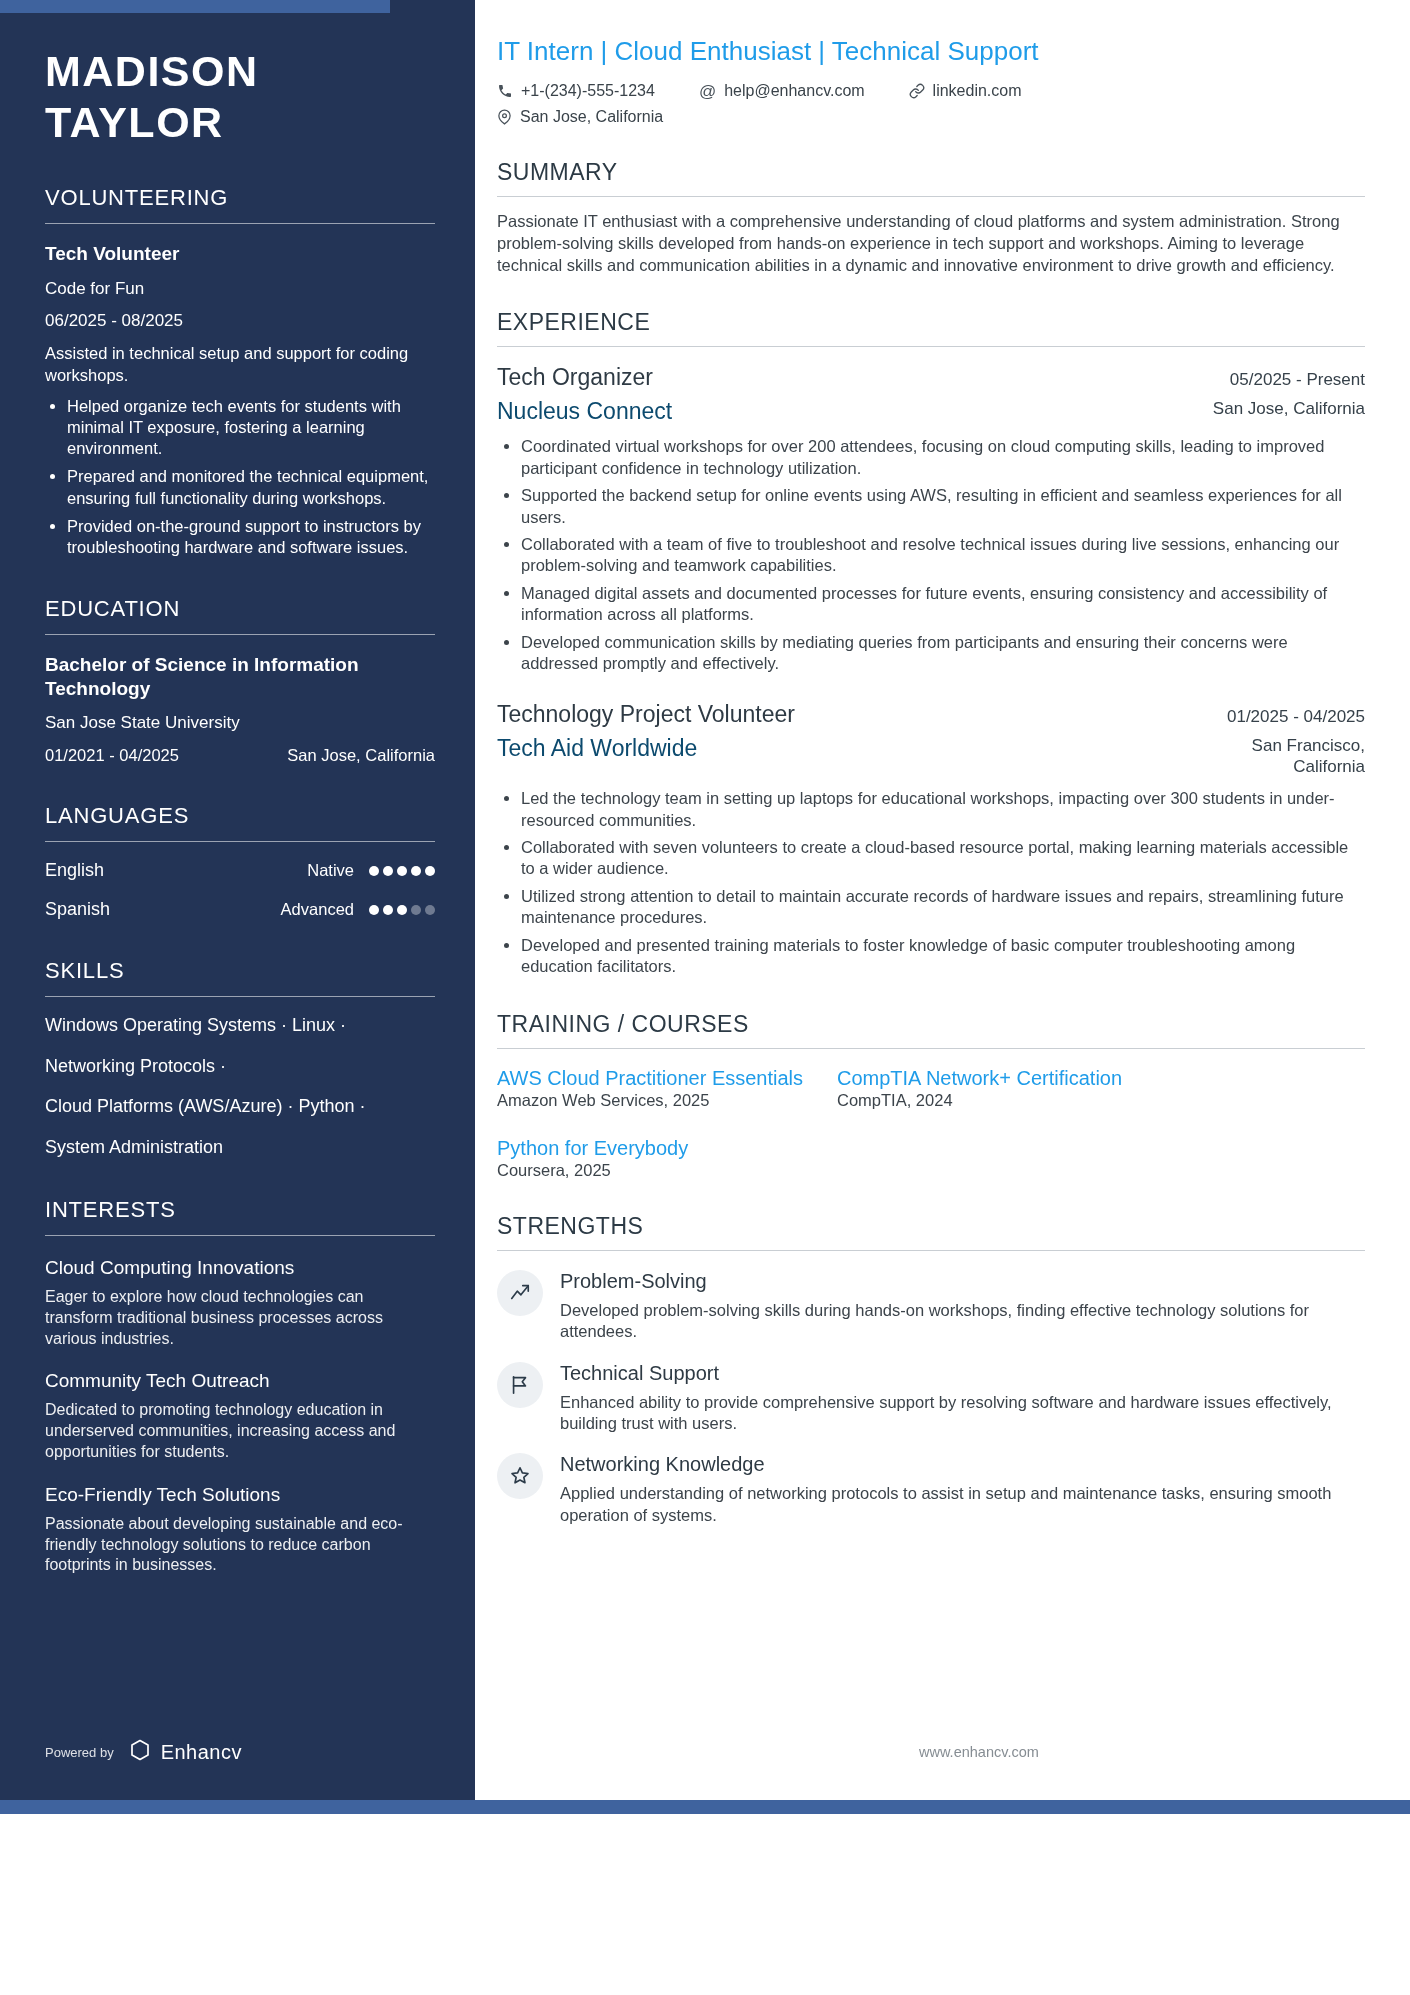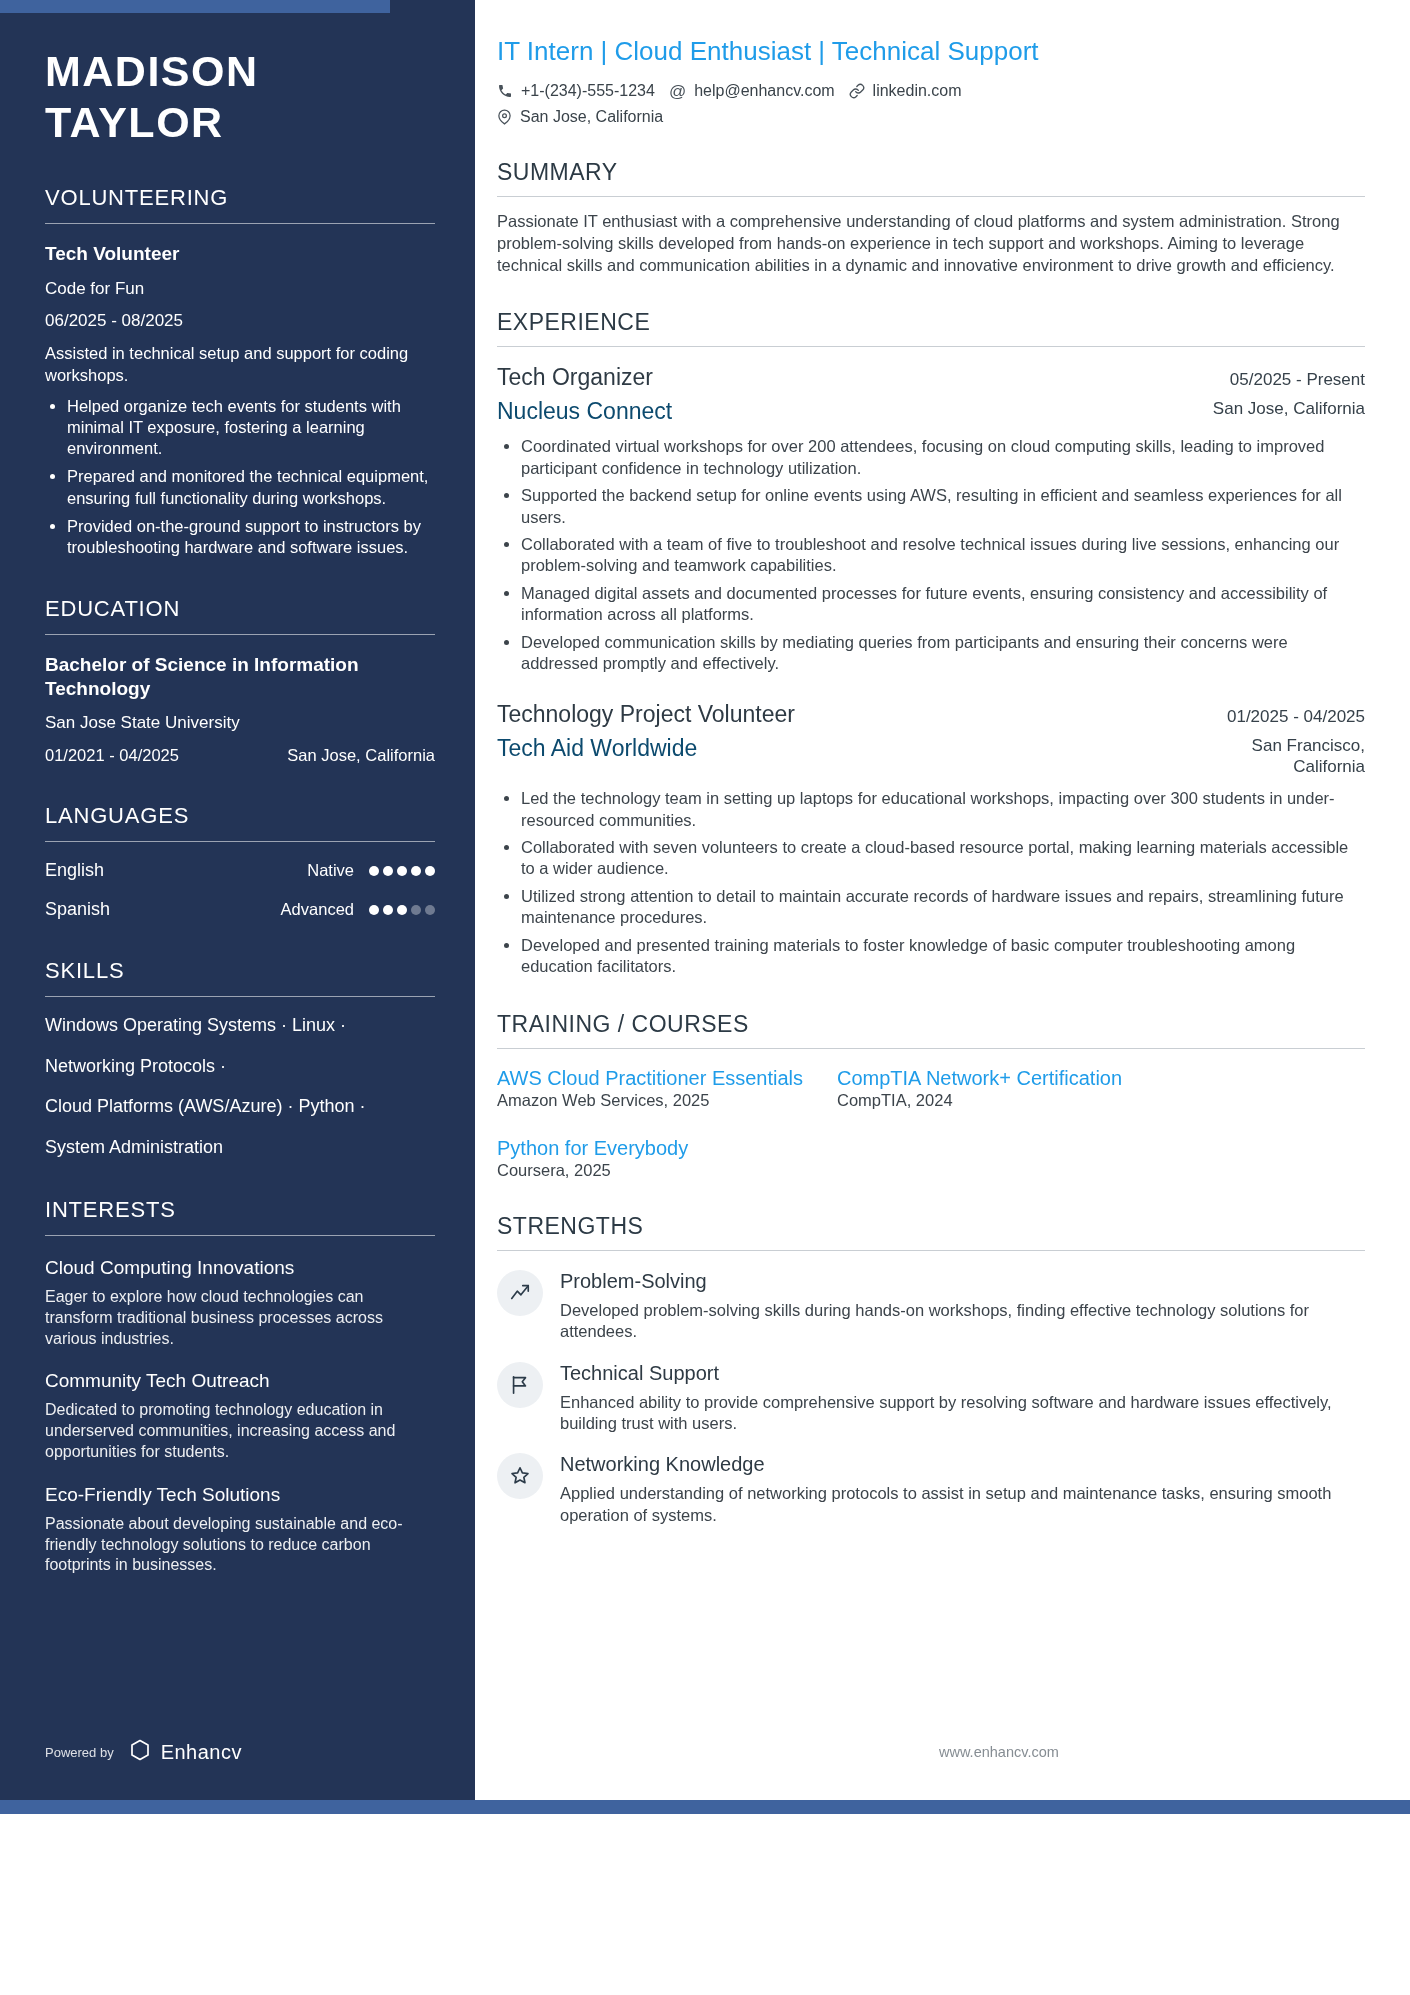--- a/index.html
+++ b/index.html
@@ -50,21 +50,21 @@
   .interest-title { font-size: 19px; font-weight: 400; margin: 21px 0 0; }
   .interest-text  { font-size: 16px; line-height: 1.3; margin: 8px 0 0; color: rgba(255,255,255,.92); }
 
   .sidebar-footer { margin-top: auto; display: flex; align-items: center; gap: 9px; padding-bottom: 8px; }
   .powered-text { font-size: 13px; color: rgba(255,255,255,.85); margin-right: 5px; }
   .brand-name { font-size: 20px; letter-spacing: .5px; font-weight: 500; text-align: right; }
 
   
   .main { flex: 1; padding: 36px 45px 0 22px; position: relative; }
   .headline { font-size: 26px; color: #1f9ce9; }
-  .contact-row { display: flex; gap: 14px; margin-top: 15px; align-items: center; }
+  .contact-row { display: flex; gap: 44px; margin-top: 15px; align-items: center; }
   .contact-row.second { margin-top: 8px; }
   .c-item { display: inline-flex; align-items: center; gap: 8px; font-size: 16px; color: #3a434a; }
   .c-item svg { flex: none; display: block; }
   .at-glyph { font-size: 17px; color: #49525a; line-height: 1; }
 
   .m-section { margin-top: 33px; }
   .m-heading {
     font-size: 23px; font-weight: 400; letter-spacing: .5px; color: #2c3a45;
     margin: 0; padding-bottom: 10px; border-bottom: 1px solid #c9ced3;
   }
@@ -86,21 +86,21 @@
   .course-provider { font-size: 16.5px; color: #3c444b; }
 
   .strength { display: flex; gap: 17px; margin-top: 19px; }
   .strength-icon {
     width: 46px; height: 46px; border-radius: 50%; background: #edf0f3;
     display: flex; align-items: center; justify-content: center; flex: none;
   }
   .strength-title { font-size: 20px; color: #2e3a44; }
   .strength-text { font-size: 16.5px; line-height: 1.3; color: #3c444b; margin: 7px 0 0; }
 
-  .site-url { position: absolute; left: 939px; bottom: 54px; font-size: 14.5px; color: #868d93; z-index: 4; }
+  .site-url { position: absolute; left: 919px; bottom: 54px; font-size: 14.5px; color: #868d93; z-index: 4; }
 </style>
 </head>
 <body>
 
 <div class="page">
   <div class="top-strip"></div>
   <div class="bottom-strip"></div>
 
   <aside class="sidebar">
     <h1 class="name">

